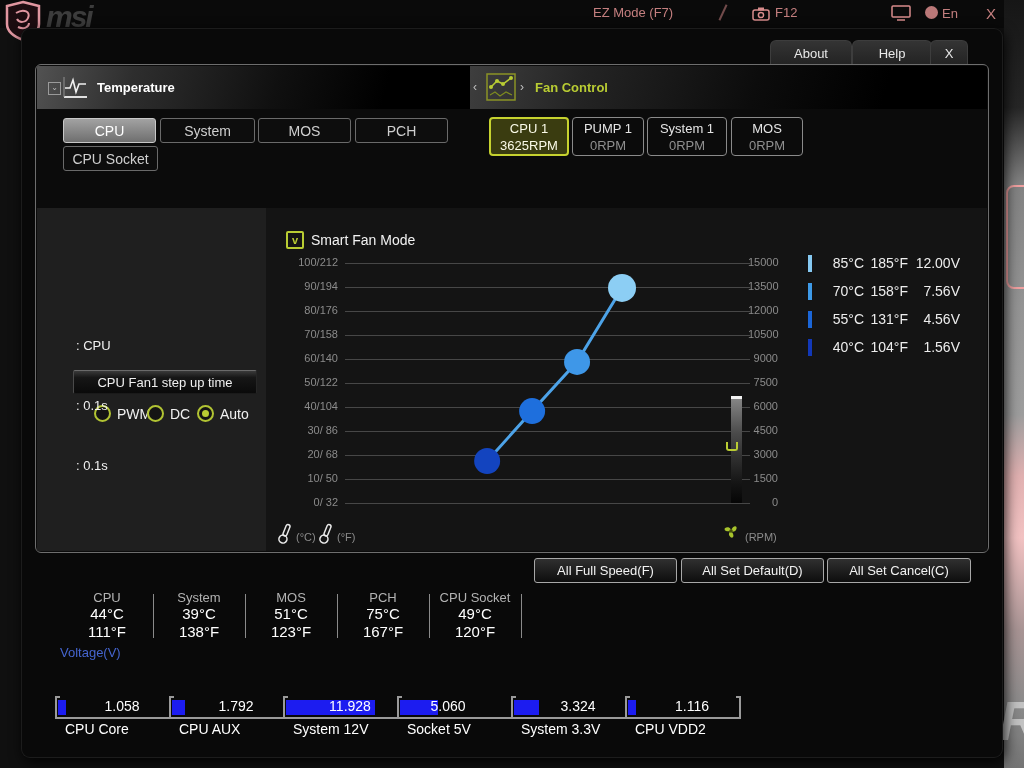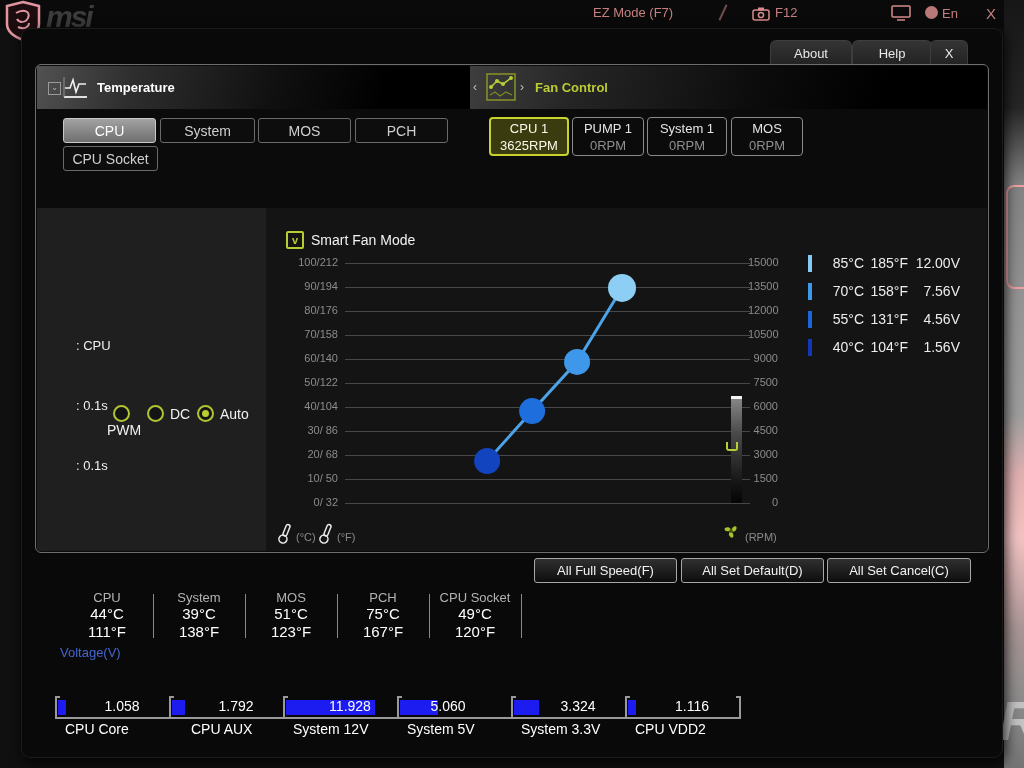--- a/index.html
+++ b/index.html
@@ -163,35 +163,36 @@
             <div>System 1</div>
             <div class="rpm">0RPM</div>
           </div>
           <div class="ftab f-un" style="left: 695px; top: 52px; width: 72px; height: 39px;">
             <div>MOS</div>
             <div class="rpm">0RPM</div>
           </div>
         </div>
 
       <div id="left-pane" class="a">
-          <div class="radio-item" style="left: 64px; flex-direction: column;">
+          <div class="radio-item" style="left: 57px;">
             <div class="radio-circ"></div>
             <div class="radio-lbl">PWM</div>
           </div>
           <div class="radio-item" style="left: 110px;">
             <div class="radio-circ"></div>
             <div class="radio-lbl">DC</div>
           </div>
           <div class="radio-item" style="left: 160px;">
             <div class="radio-circ">
               <div class="radio-dot"></div>
             </div>
             <div class="radio-lbl">Auto</div>
           </div>
           <div class="field-val" style="top: 130px;">: CPU</div>
+          <div class="field-btn" style="top: 162px;">CPU Fan1 step up time</div>
           <div class="field-val" style="top: 190px;">: 0.1s</div>
           <div class="field-val" style="top: 250px;">: 0.1s</div>
         </div>
       <div id="chart-bg" class="a"></div>
 
       <div id="sf-box" class="a">v</div>
       <div id="sf-label" class="a">Smart Fan Mode</div>
 
       <div id="chart" class="a">
           <div class="gline" style="top: 8px;"></div>
@@ -334,31 +335,31 @@
         <div class="g-base"></div>
         <div class="g-tick" style="left: 0px;"></div>
         <div class="g-stub" style="left: 0px;"></div>
         <div class="g-fill" style="left: 3px; width: 7.88028px;"></div>
         <div class="g-val" style="left: 0px;">1.058</div>
         <div class="g-lbl" style="left: 2px;">CPU Core</div>
         <div class="g-tick" style="left: 114px;"></div>
         <div class="g-stub" style="left: 114px;"></div>
         <div class="g-fill" style="left: 117px; width: 13.3473px;"></div>
         <div class="g-val" style="left: 114px;">1.792</div>
-        <div class="g-lbl" style="left: 128px;">CPU AUX</div>
+        <div class="g-lbl" style="left: 116px;">CPU AUX</div>
         <div class="g-tick" style="left: 228px;"></div>
         <div class="g-stub" style="left: 228px;"></div>
         <div class="g-fill" style="left: 231px; width: 88.843px;"></div>
         <div class="g-val" style="left: 228px;">11.928</div>
         <div class="g-lbl" style="left: 230px;">System 12V</div>
         <div class="g-tick" style="left: 342px;"></div>
         <div class="g-stub" style="left: 342px;"></div>
         <div class="g-fill" style="left: 345px; width: 37.6883px;"></div>
         <div class="g-val" style="left: 326px;">5.060</div>
-        <div class="g-lbl" style="left: 344px;">System 5V</div>
+        <div class="g-lbl" style="left: 344px;">Socket 5V</div>
         <div class="g-tick" style="left: 456px;"></div>
         <div class="g-stub" style="left: 456px;"></div>
         <div class="g-fill" style="left: 459px; width: 24.7581px;"></div>
         <div class="g-val" style="left: 456px;">3.324</div>
         <div class="g-lbl" style="left: 458px;">System 3.3V</div>
         <div class="g-tick" style="left: 570px;"></div>
         <div class="g-stub" style="left: 570px;"></div>
         <div class="g-fill" style="left: 573px; width: 8.31228px;"></div>
         <div class="g-val" style="left: 570px;">1.116</div>
         <div class="g-lbl" style="left: 572px;">CPU VDD2</div>

